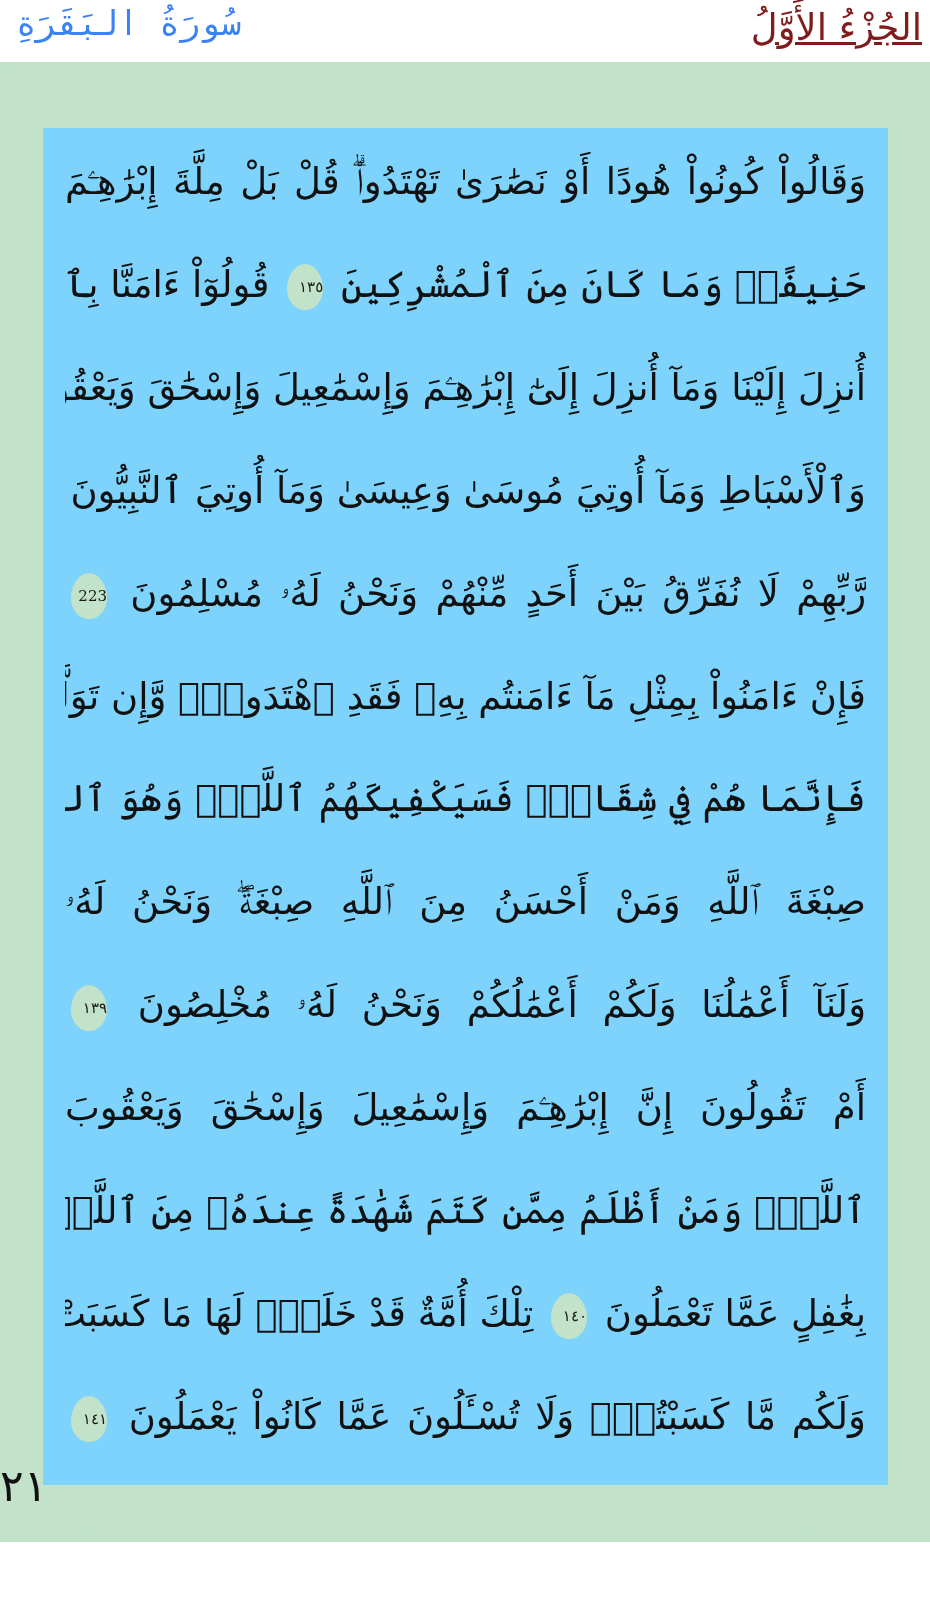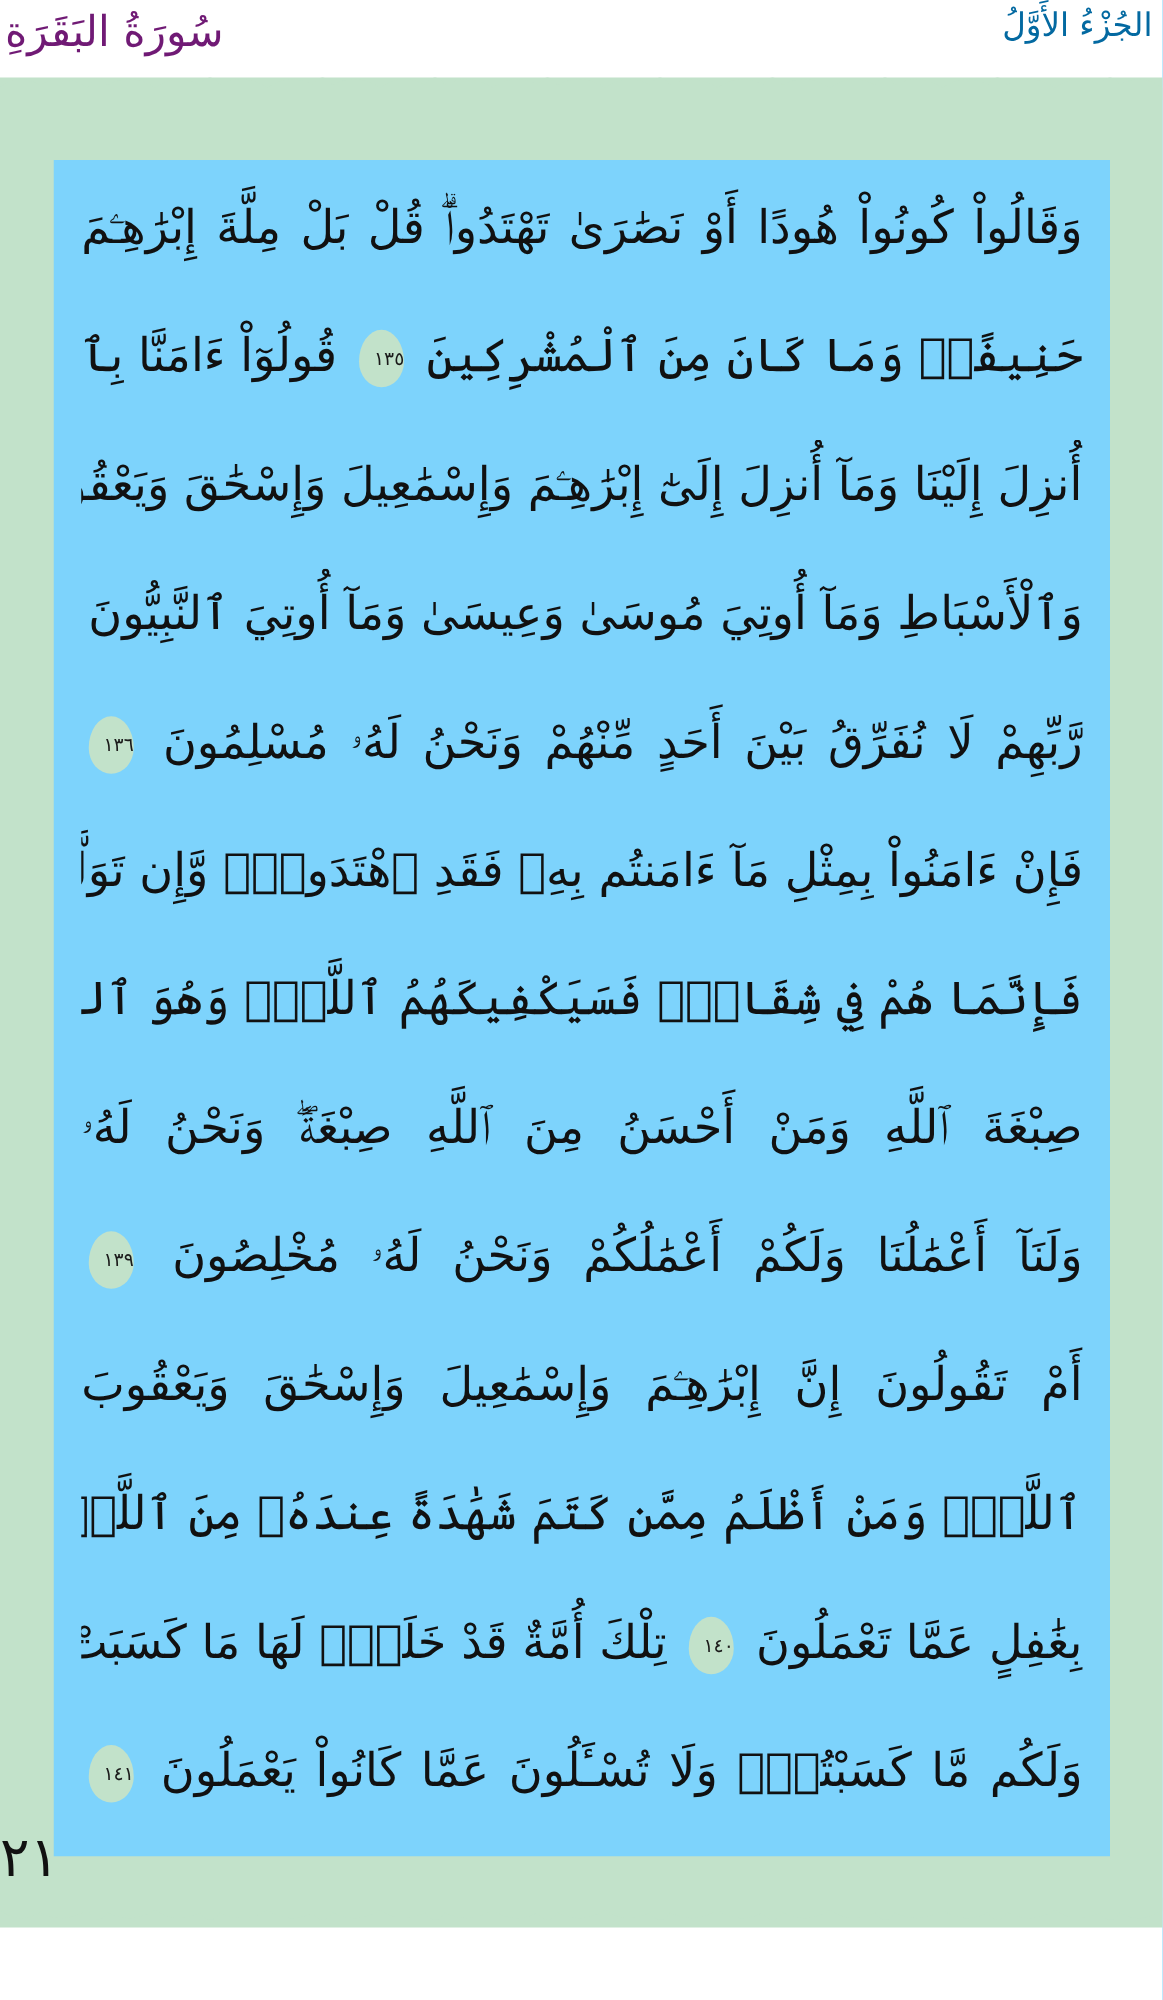--- a/index.html
+++ b/index.html
@@ -1,22 +1,22 @@
 <!DOCTYPE html>
 <html><head>
 <meta charset="utf-8">
 <style>
   html, body { margin:0; padding:0; }
   body {
     width:930px; height:1600px; background:#ffffff; position:relative; overflow:hidden;
     font-family:"DejaVu Serif", serif;
   }
   .header { position:absolute; top:0; left:0; width:930px; height:60px; }
-  .hdr-juz { position:absolute; right:8px; top:6px; font-size:26px; color:#0369a1; direction:rtl; line-height:1.2; }
-  .hdr-surah { position:absolute; left:4px; top:6px; font-size:34px; color:#701a75; direction:rtl; line-height:1.2; }
+  .hdr-juz { position:absolute; right:8px; top:6px; font-size:37px; color:#7f1d1d; direction:rtl; line-height:1.2;text-decoration:underline; }
+  .hdr-surah { position:absolute; left:16px; top:6px; font-size:34px; color:#3b82f6; direction:rtl; line-height:1.2;font-family:Liberation Mono, monospace; }
 
   .frame { position:absolute; left:0; top:62px; width:930px; height:1480px; background:#c2e2ca; }
   .scallop-top, .scallop-bot { position:absolute; left:0; width:930px; height:24px; }
   .scallop-top { top:56px; }
   .scallop-bot { top:1518px; }
 
   .panel { position:absolute; left:43px; top:128px; width:845px; height:1357px; background:#7dd3fc; }
   .lines { position:absolute; left:22px; right:22px; top:18px; bottom:20px; display:flex; flex-direction:column; justify-content:space-between; }
   .line {
     direction:rtl; text-align:justify; text-align-last:justify; font-size:37px; line-height:72px; height:84px;
@@ -45,21 +45,21 @@
 <svg class="scallop-bot" viewBox="0 0 930 24" preserveAspectRatio="none">
   <path fill="#c2e2ca" d="M0,0 L0,10 Q15,22 32,12 Q50,22 70,10 Q78,24 86,12 Q105,22 124,10 Q142,22 160,12 Q168,24 176,12 Q195,22 214,10 Q232,22 250,12 Q258,24 266,12 Q285,22 304,10 Q322,22 340,12 Q348,24 356,12 Q375,22 394,10 Q412,22 430,12 Q438,24 446,12 Q465,22 484,10 Q502,22 520,12 Q528,24 536,12 Q555,22 574,10 Q592,22 610,12 Q618,24 626,12 Q645,22 664,10 Q682,22 700,12 Q708,24 716,12 Q735,22 754,10 Q772,22 790,12 Q798,24 806,12 Q825,22 844,10 Q862,22 880,12 Q888,24 896,12 Q912,22 930,10 L930,0 Z"></path>
 </svg>
 
 <div class="panel">
   <div class="lines" id="lines">
       <div class="line"><span>وَقَالُواْ كُونُواْ هُودًا أَوْ نَصَٰرَىٰ تَهْتَدُواْۗ قُلْ بَلْ مِلَّةَ إِبْرَٰهِـۧمَ</span></div>
       <div class="line"><span>حَنِيفًاۖ وَمَا كَانَ مِنَ ٱلْمُشْرِكِينَ</span> <span class="marker">١٣٥</span> <span>قُولُوٓاْ ءَامَنَّا بِٱللَّهِ وَمَآ</span></div>
       <div class="line"><span>أُنزِلَ إِلَيْنَا وَمَآ أُنزِلَ إِلَىٰٓ إِبْرَٰهِـۧمَ وَإِسْمَٰعِيلَ وَإِسْحَٰقَ وَيَعْقُوبَ</span></div>
       <div class="line"><span>وَٱلْأَسْبَاطِ وَمَآ أُوتِيَ مُوسَىٰ وَعِيسَىٰ وَمَآ أُوتِيَ ٱلنَّبِيُّونَ مِن</span></div>
-      <div class="line"><span>رَّبِّهِمْ لَا نُفَرِّقُ بَيْنَ أَحَدٍ مِّنْهُمْ وَنَحْنُ لَهُۥ مُسْلِمُونَ</span> <span class="marker">١٣٦</span></div>
+      <div class="line"><span>رَّبِّهِمْ لَا نُفَرِّقُ بَيْنَ أَحَدٍ مِّنْهُمْ وَنَحْنُ لَهُۥ مُسْلِمُونَ</span> <span class="marker">223</span></div>
       <div class="line"><span>فَإِنْ ءَامَنُواْ بِمِثْلِ مَآ ءَامَنتُم بِهِۦ فَقَدِ ٱهْتَدَواْۖ وَّإِن تَوَلَّوْاْ</span></div>
       <div class="line"><span>فَإِنَّمَا هُمْ فِي شِقَاقٍۖ فَسَيَكْفِيكَهُمُ ٱللَّهُۚ وَهُوَ ٱلسَّمِيعُ ٱلْعَلِيمُ</span> </div>
       <div class="line"><span>صِبْغَةَ ٱللَّهِ وَمَنْ أَحْسَنُ مِنَ ٱللَّهِ صِبْغَةًۖ وَنَحْنُ لَهُۥ</span></div>
       <div class="line"><span>وَلَنَآ أَعْمَٰلُنَا وَلَكُمْ أَعْمَٰلُكُمْ وَنَحْنُ لَهُۥ مُخْلِصُونَ</span> <span class="marker">١٣٩</span></div>
       <div class="line"><span>أَمْ تَقُولُونَ إِنَّ إِبْرَٰهِـۧمَ وَإِسْمَٰعِيلَ وَإِسْحَٰقَ وَيَعْقُوبَ</span></div>
       <div class="line"><span>ٱللَّهُۗ وَمَنْ أَظْلَمُ مِمَّن كَتَمَ شَهَٰدَةً عِندَهُۥ مِنَ ٱللَّهِۗ وَمَا ٱللَّهُ</span></div>
       <div class="line"><span>بِغَٰفِلٍ عَمَّا تَعْمَلُونَ</span> <span class="marker">١٤٠</span> <span>تِلْكَ أُمَّةٌ قَدْ خَلَتْۖ لَهَا مَا كَسَبَتْ</span></div>
       <div class="line"><span>وَلَكُم مَّا كَسَبْتُمْۖ وَلَا تُسْـَٔلُونَ عَمَّا كَانُواْ يَعْمَلُونَ</span> <span class="marker">١٤١</span></div>
     </div>
 </div>

